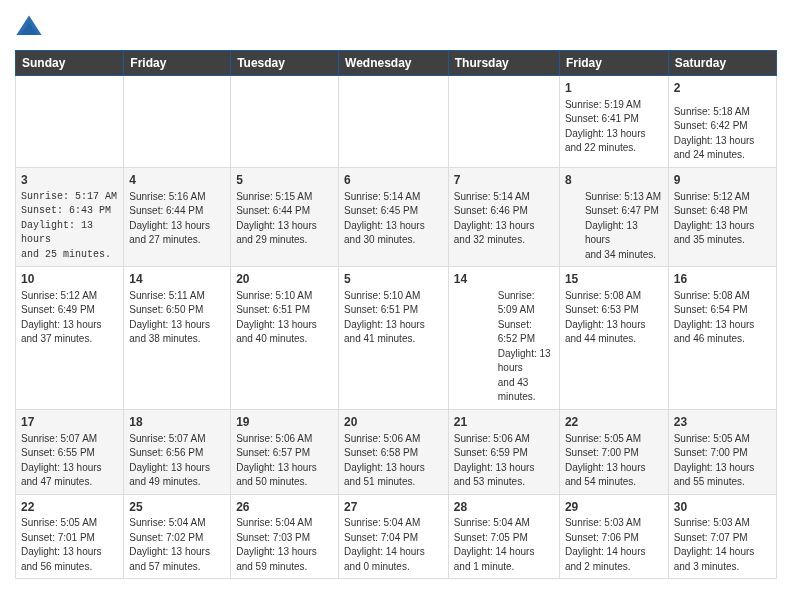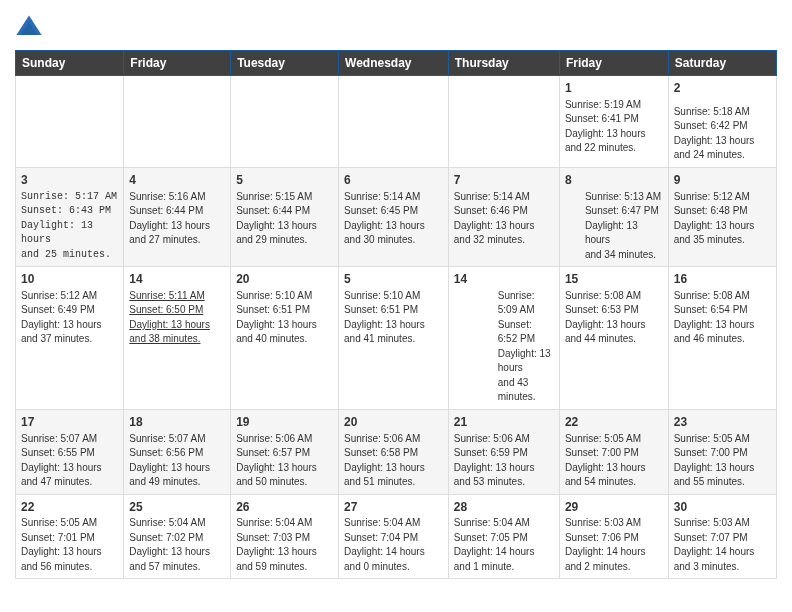--- a/index.html
+++ b/index.html
@@ -210,21 +210,21 @@
         <tr>
           <td>
             <span class="day-number">10</span>
             <div class="day-info" style="white-space: pre-line;">Sunrise: 5:12 AM
 Sunset: 6:49 PM
 Daylight: 13 hours
 and 37 minutes.</div>
           </td>
           <td>
             <span class="day-number">14</span>
-            <div class="day-info" style="white-space: pre-line; text-decoration: underline;">Sunrise: 5:11 AM
+            <div class="day-info" style="white-space: pre-line;">Sunrise: 5:11 AM
 Sunset: 6:50 PM
 Daylight: 13 hours
 and 38 minutes.</div>
           </td>
           <td>
             <span class="day-number">20</span>
             <div class="day-info" style="white-space: pre-line;">Sunrise: 5:10 AM
 Sunset: 6:51 PM
 Daylight: 13 hours
 and 40 minutes.</div>

